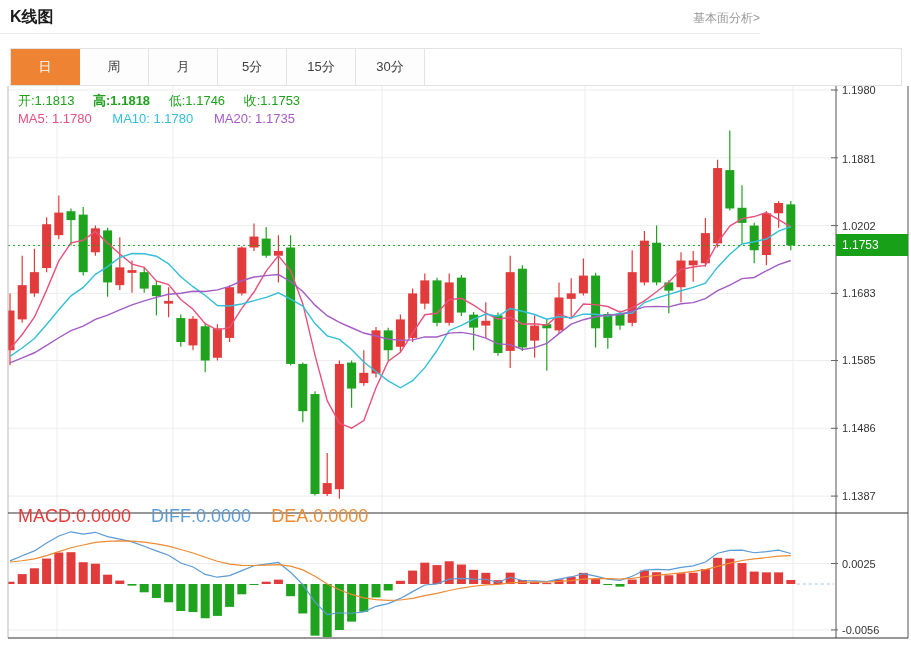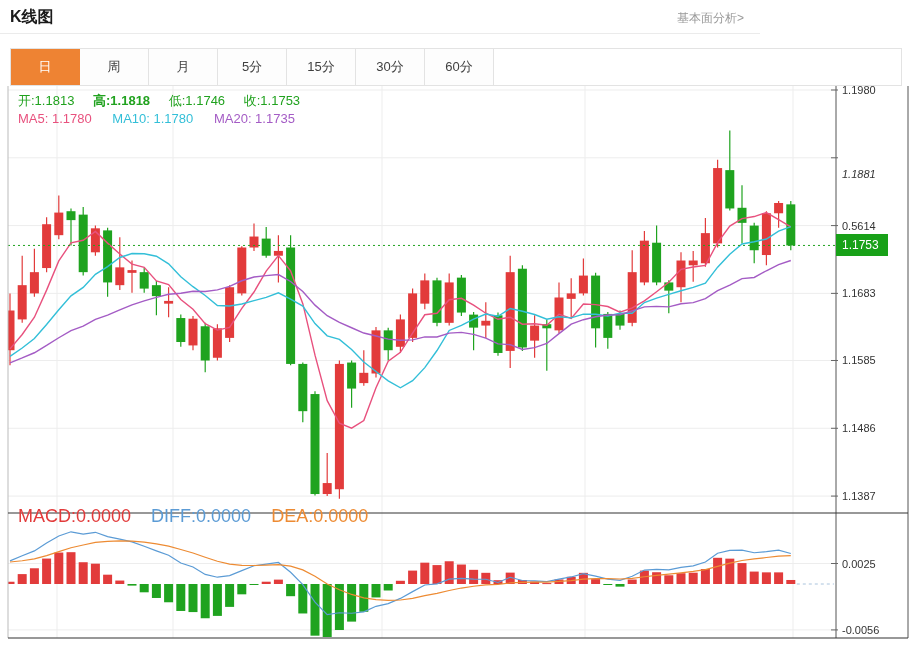--- a/index.html
+++ b/index.html
@@ -1,53 +1,52 @@
 <!DOCTYPE html>
 <html><head>
 <meta charset="utf-8">
 <style>
   html,body{margin:0;padding:0;background:#fff;}
   body{width:911px;height:645px;overflow:hidden;position:relative;
        font-family:"Liberation Sans","DejaVu Sans",sans-serif;}
   .header{position:absolute;left:0;top:0;width:760px;height:33px;
           border-bottom:1px solid #ebebeb;background:#fff;z-index:10;}
   .title{position:absolute;left:10px;top:7px;font-size:16px;font-weight:bold;color:#1a1a1a;}
-  .fund-link{position:absolute;right:16px;top:10px;font-size:12px;color:#999;cursor:pointer;text-decoration:none;}
+  .fund-link{position:absolute;right:0;top:10px;font-size:12px;color:#999;cursor:pointer;text-decoration:none;}
   .tabbar{position:absolute;left:10px;top:48px;width:892px;height:38px;
           border:1px solid #e3e3e3;box-sizing:border-box;display:flex;background:#fff;z-index:10;}
   .tab{width:69px;height:100%;border-right:1px solid #e3e3e3;display:flex;align-items:center;
        justify-content:center;font-size:13px;color:#404040;cursor:pointer;box-sizing:border-box;background:#fdfdfd;}
   .tab.selected{background:#ee8333;color:#fff;border-right-color:#ee8333;}
   #chart-svg{position:absolute;left:0;top:0;z-index:1;}
   .ohlc-legend{position:absolute;left:18px;top:92px;font-size:13px;z-index:5;white-space:nowrap;}
   .ohlc-legend span{margin-right:15px;}
   .ma-legend{position:absolute;left:18px;top:111px;font-size:13px;z-index:5;white-space:nowrap;text-align:center;}
   .ma-legend span{margin-right:17px;}
   .macd-legend{position:absolute;left:18px;top:506px;font-size:18px;z-index:5;white-space:nowrap;}
   .macd-legend span{margin-right:15px;}
   .y-label{position:absolute;left:842px;font-size:11px;color:#333;z-index:5;line-height:14px;}
-  .price-tag{position:absolute;left:836px;width:52px;height:22px;color:#fff;font-size:12px;
+  .price-tag{position:absolute;left:836px;width:72px;height:22px;color:#fff;font-size:12px;
              line-height:22px;padding-left:6px;box-sizing:border-box;z-index:6;}
 </style>
 </head>
 <body>
 
 <div class="header">
   <div class="title">K线图</div>
   <a class="fund-link" style="color: rgb(153, 153, 153);">基本面分析&gt;</a>
 </div>
 
 <div class="tabbar" id="tabbar">
     <div class="tab selected" style="background: rgb(238, 131, 51);">日</div>
     <div class="tab">周</div>
     <div class="tab">月</div>
     <div class="tab">5分</div>
     <div class="tab">15分</div>
     <div class="tab">30分</div>
-    <div class="tab">60分</div>
   </div>
 
 <svg id="chart-svg" width="911" height="645">
     <defs>
       <clipPath id="mainClip">
         <rect x="8" y="86" width="828" height="427"></rect>
       </clipPath>
       <clipPath id="macdClip">
         <rect x="8" y="514" width="828" height="123"></rect>
       </clipPath>
@@ -304,21 +303,21 @@
 <div class="macd-legend">
   <span style="color: rgb(226, 59, 59);">MACD:0.0000</span>
   <span style="color: rgb(91, 155, 213);">DIFF:0.0000</span>
   <span style="color: rgb(237, 139, 51);">DEA:0.0000</span>
 </div>
 
 <div class="price-tag" id="price-tag" style="top: 234.45px; background: rgb(24, 161, 24);">1.1753</div>
 
 <div id="y-labels">
     <div class="y-label" style="top: 83px;">1.1980</div>
-    <div class="y-label" style="top: 167px; font-style: italic;">1.1881</div>
-    <div class="y-label" style="top: 218.59px;">0.5614</div>
+    <div class="y-label" style="top: 152px;">1.1881</div>
+    <div class="y-label" style="top: 218.59px;">1.0202</div>
     <div class="y-label" style="top: 286.386px;">1.1683</div>
     <div class="y-label" style="top: 353.496px;">1.1585</div>
     <div class="y-label" style="top: 421.291px;">1.1486</div>
     <div class="y-label" style="top: 489.086px;">1.1387</div>
     <div class="y-label" style="top: 556.5px;">0.0025</div>
     <div class="y-label" style="top: 622.92px;">-0.0056</div>
   </div>
 
 </body></html>

